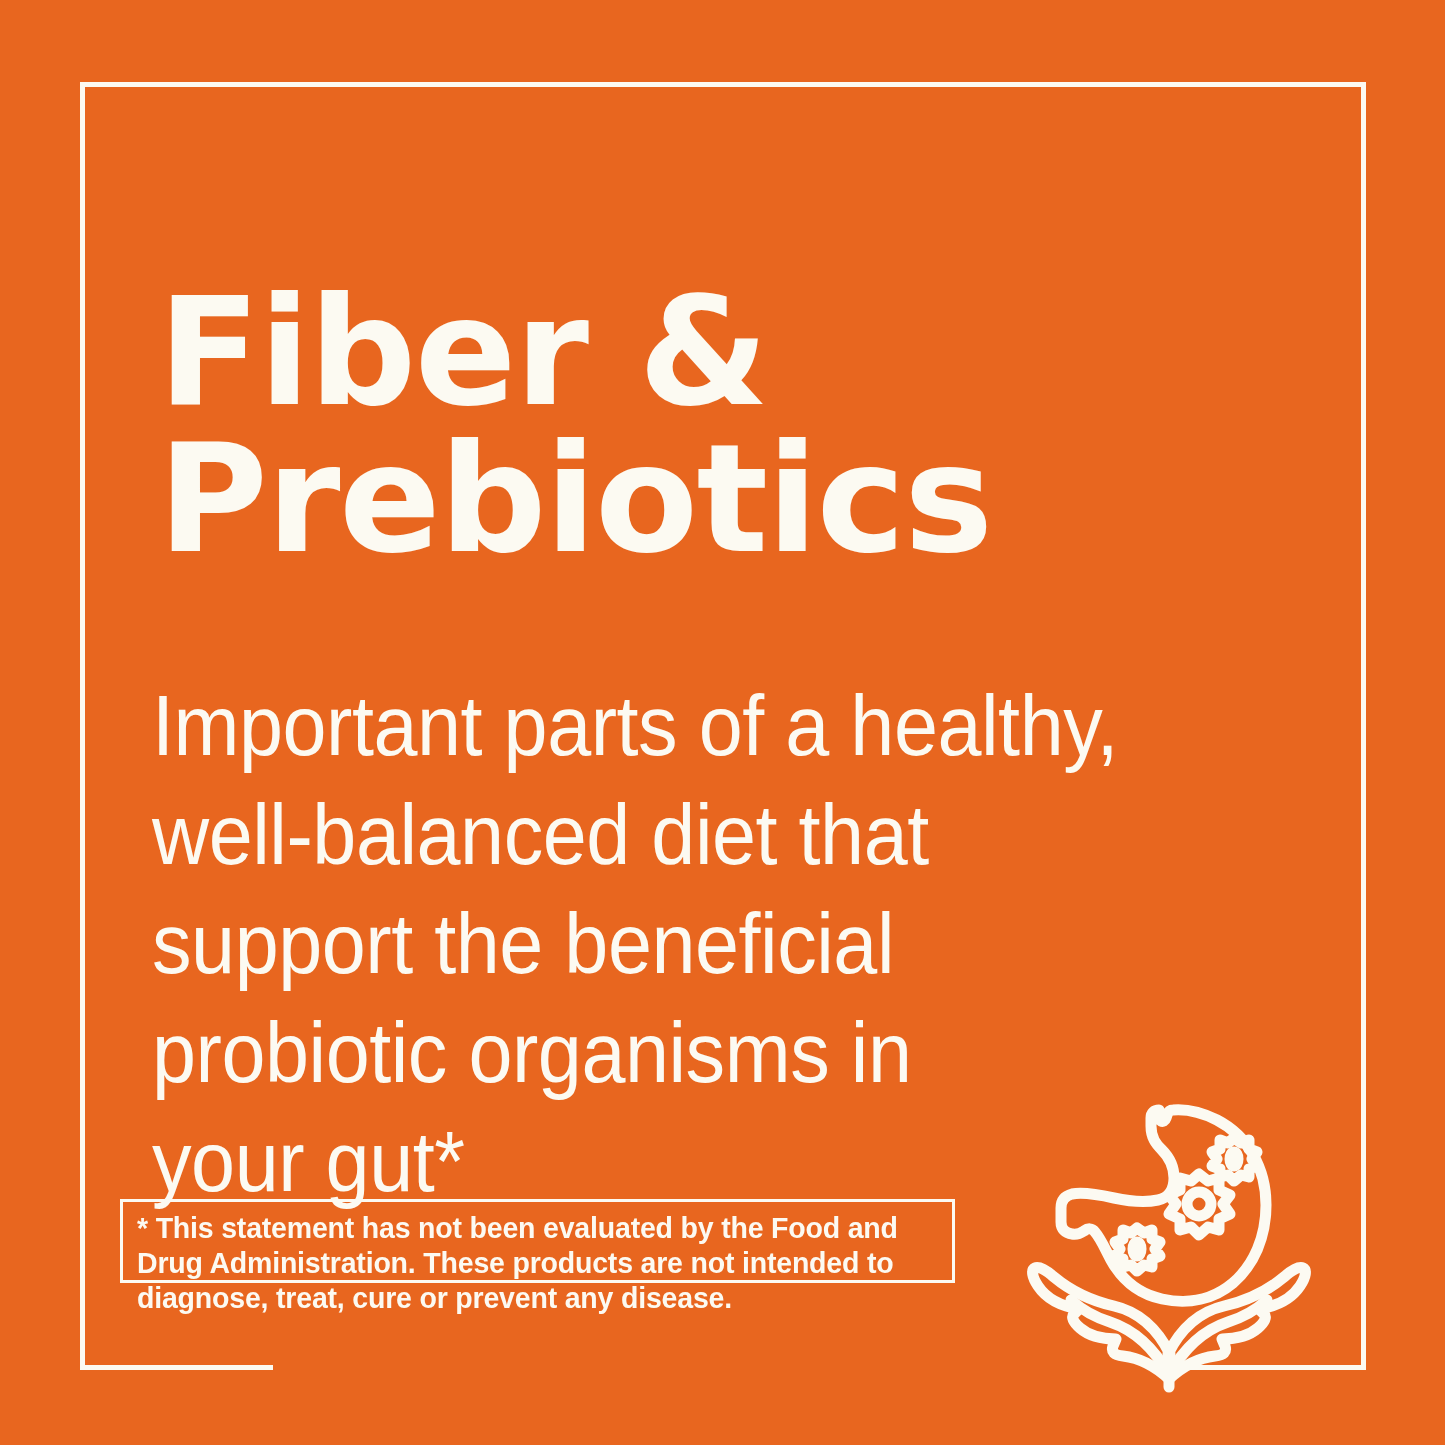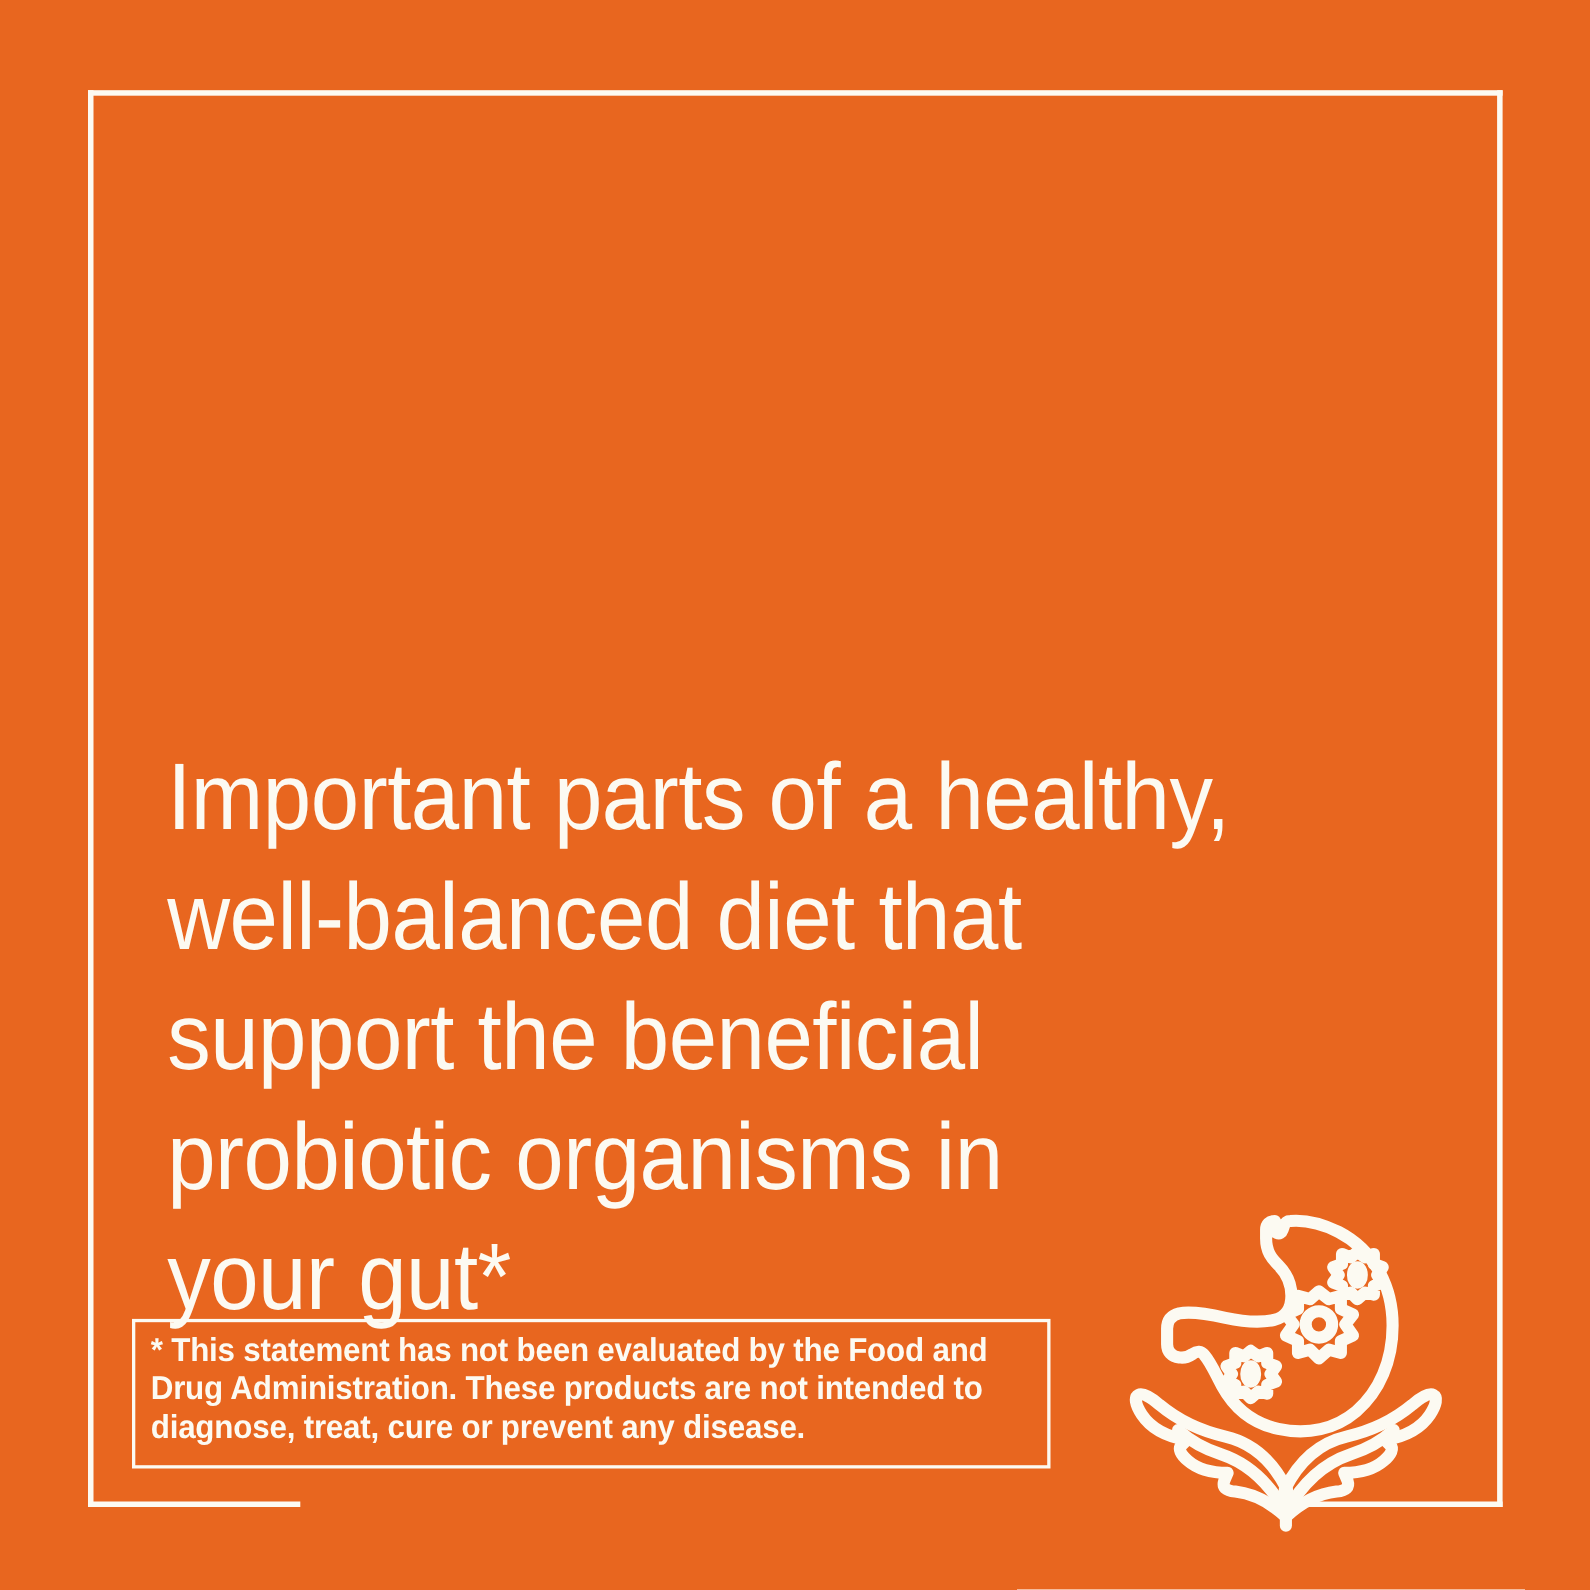--- a/index.html
+++ b/index.html
@@ -59,21 +59,21 @@
     transform-origin: left top;
     white-space: pre-line;
   }
 
   
   #disclaimer-box {
     position: absolute;
     left: 120px;
     top: 1199px;
     width: 835px;
-    height: 136px;
+    height: 84px;
     border: 3px solid #FCFAF2;
     box-sizing: border-box;
   }
   #disclaimer-text {
     position: absolute;
     left: 14px;
     top: 8px;
     width: 820px;
     color: #FCFAF2;
     font-size: 30px;
@@ -100,20 +100,22 @@
 <body>
 
 <div id="card">
 
   <div class="frame-line" id="frame-top"></div>
   <div class="frame-line" id="frame-left"></div>
   <div class="frame-line" id="frame-right"></div>
   <div class="frame-line" id="frame-bottom-left"></div>
   <div class="frame-line" id="frame-bottom-right"></div>
 
+  <h1 id="heading">Fiber &amp;
+Prebiotics</h1>
 
   <p id="body-copy">Important parts of a healthy,
 well-balanced diet that
 support the beneficial
 probiotic organisms in
 your gut*</p>
 
   <div id="disclaimer-box">
     <div id="disclaimer-text">* This statement has not been evaluated by the Food and Drug Administration. These products are not intended to diagnose, treat, cure or prevent any disease.</div>
   </div>

